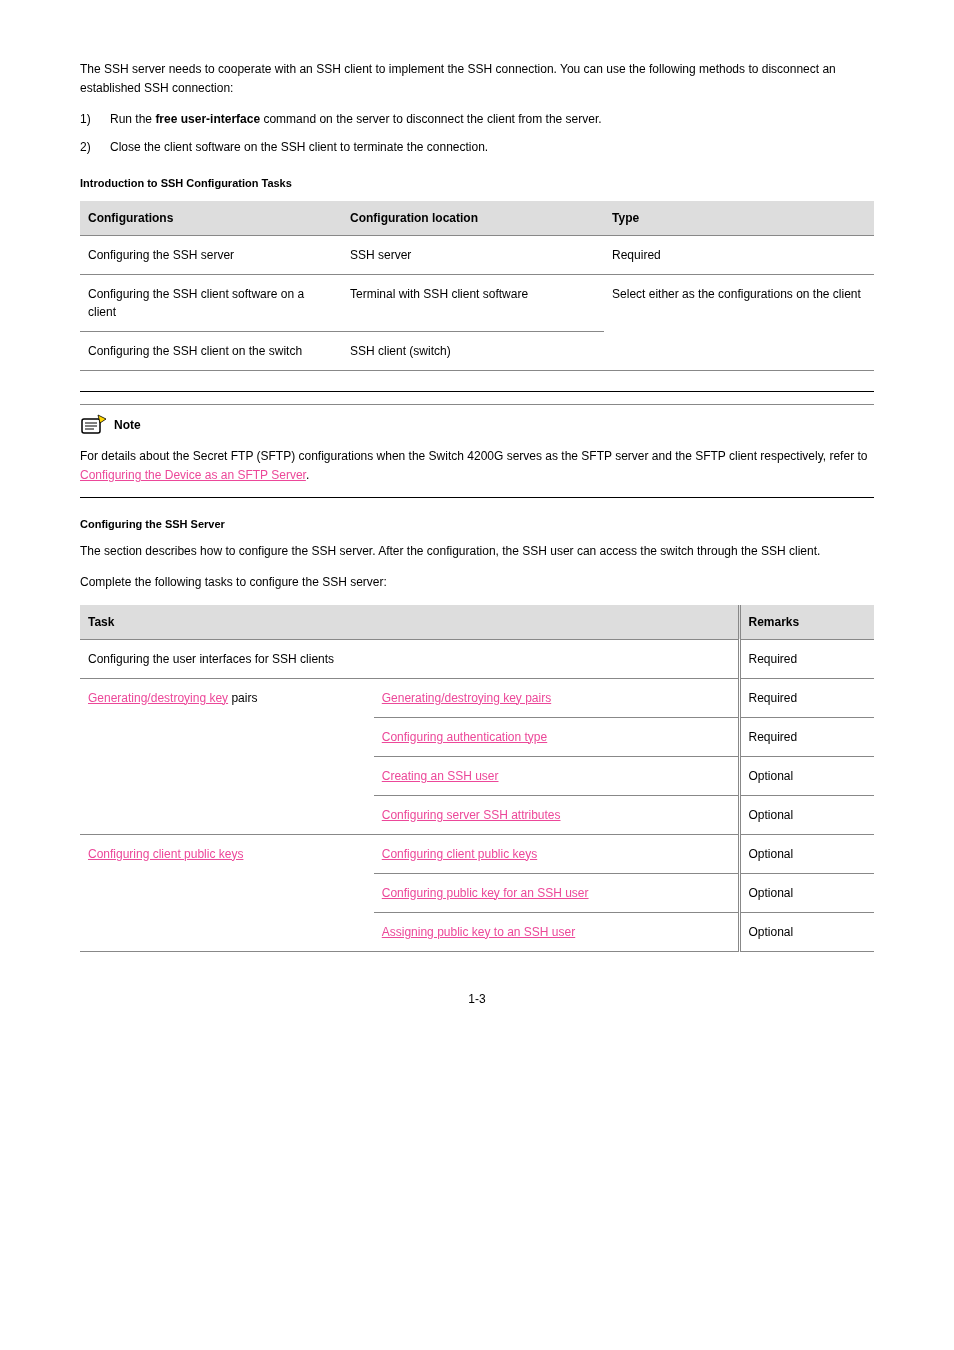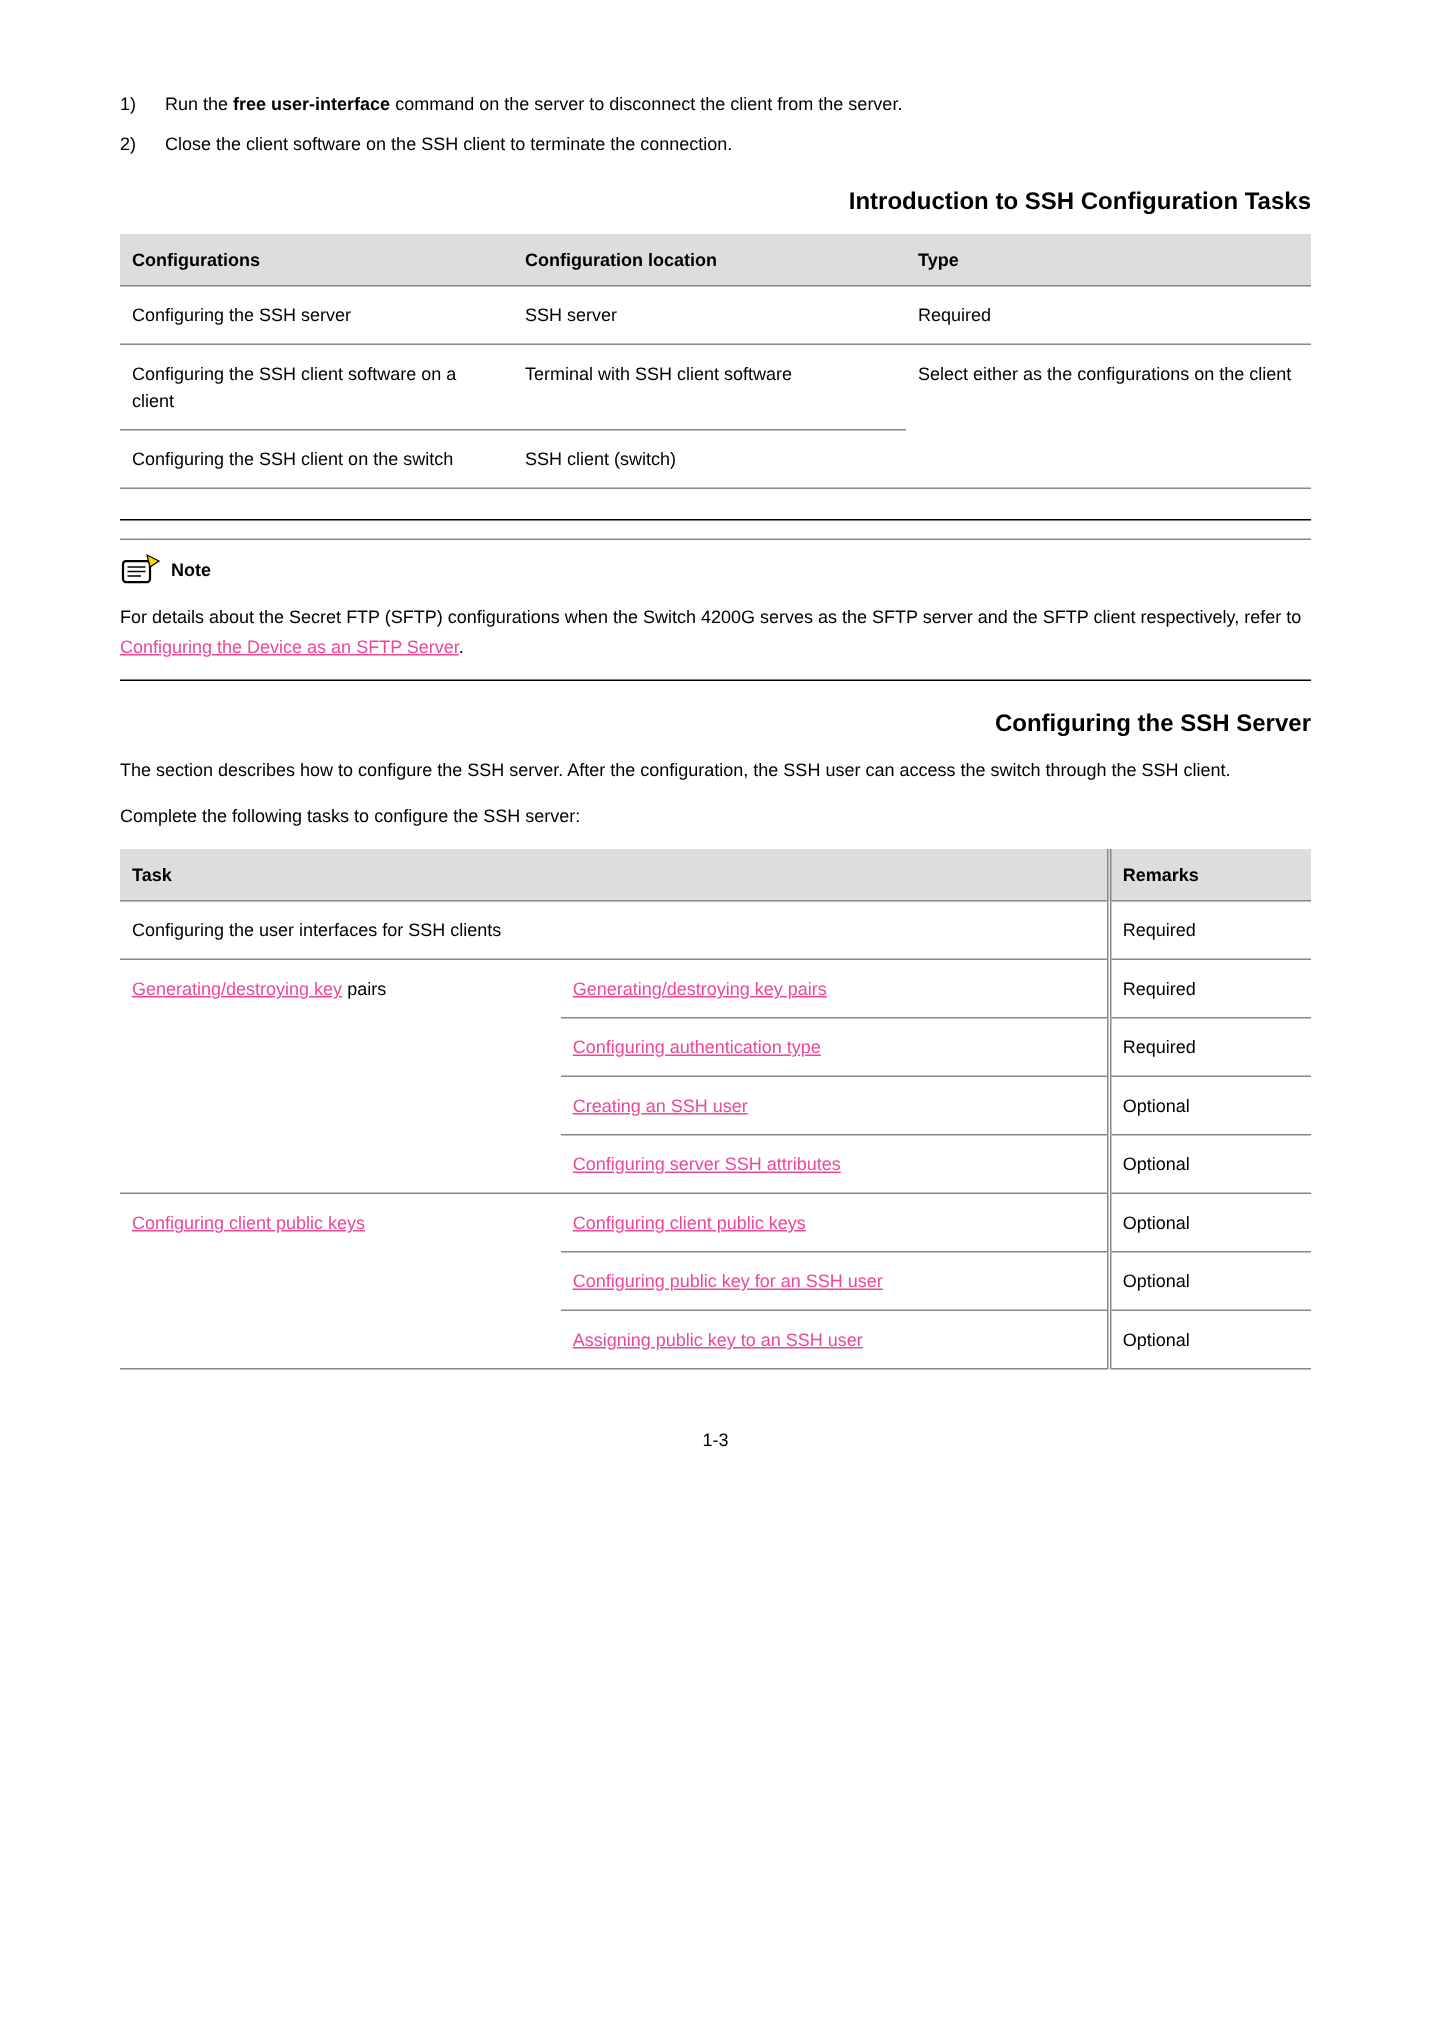--- a/index.html
+++ b/index.html
@@ -31,25 +31,24 @@
   .list-item {
     display: flex;
     margin-bottom: 8px;
     line-height: 1.6;
   }
   .list-item .marker {
     width: 30px;
     flex-shrink: 0;
   }
   h2 {
-    font-size: 16px;
+    font-size: 11px;
     font-weight: bold;
     margin-top: 4px;
     margin-bottom: 12px;
-    text-align: right;
   }
   .table-caption {
     font-weight: bold;
     margin-bottom: 8px;
   }
   table {
     width: 100%;
     border-collapse: collapse;
     margin-bottom: 20px;
   }
@@ -104,20 +103,21 @@
   }
   .page-num {
     text-align: center;
     margin-top: 40px;
   }
 </style>
 </head>
 <body>
 
 <div class="section">
+  <p class="body-text">The SSH server needs to cooperate with an SSH client to implement the SSH connection. You can use the following methods to disconnect an established SSH connection:</p>
   <div class="list">
     <div class="list-item">
       <span class="marker">1)</span>
       <span>
         <span>Run the </span><span class="bold">free user-interface</span><span> command on the server to disconnect the client from the server.</span>
       </span>
     </div>
     <div class="list-item">
       <span class="marker">2)</span>
       <span>Close the client software on the SSH client to terminate the connection.</span>

